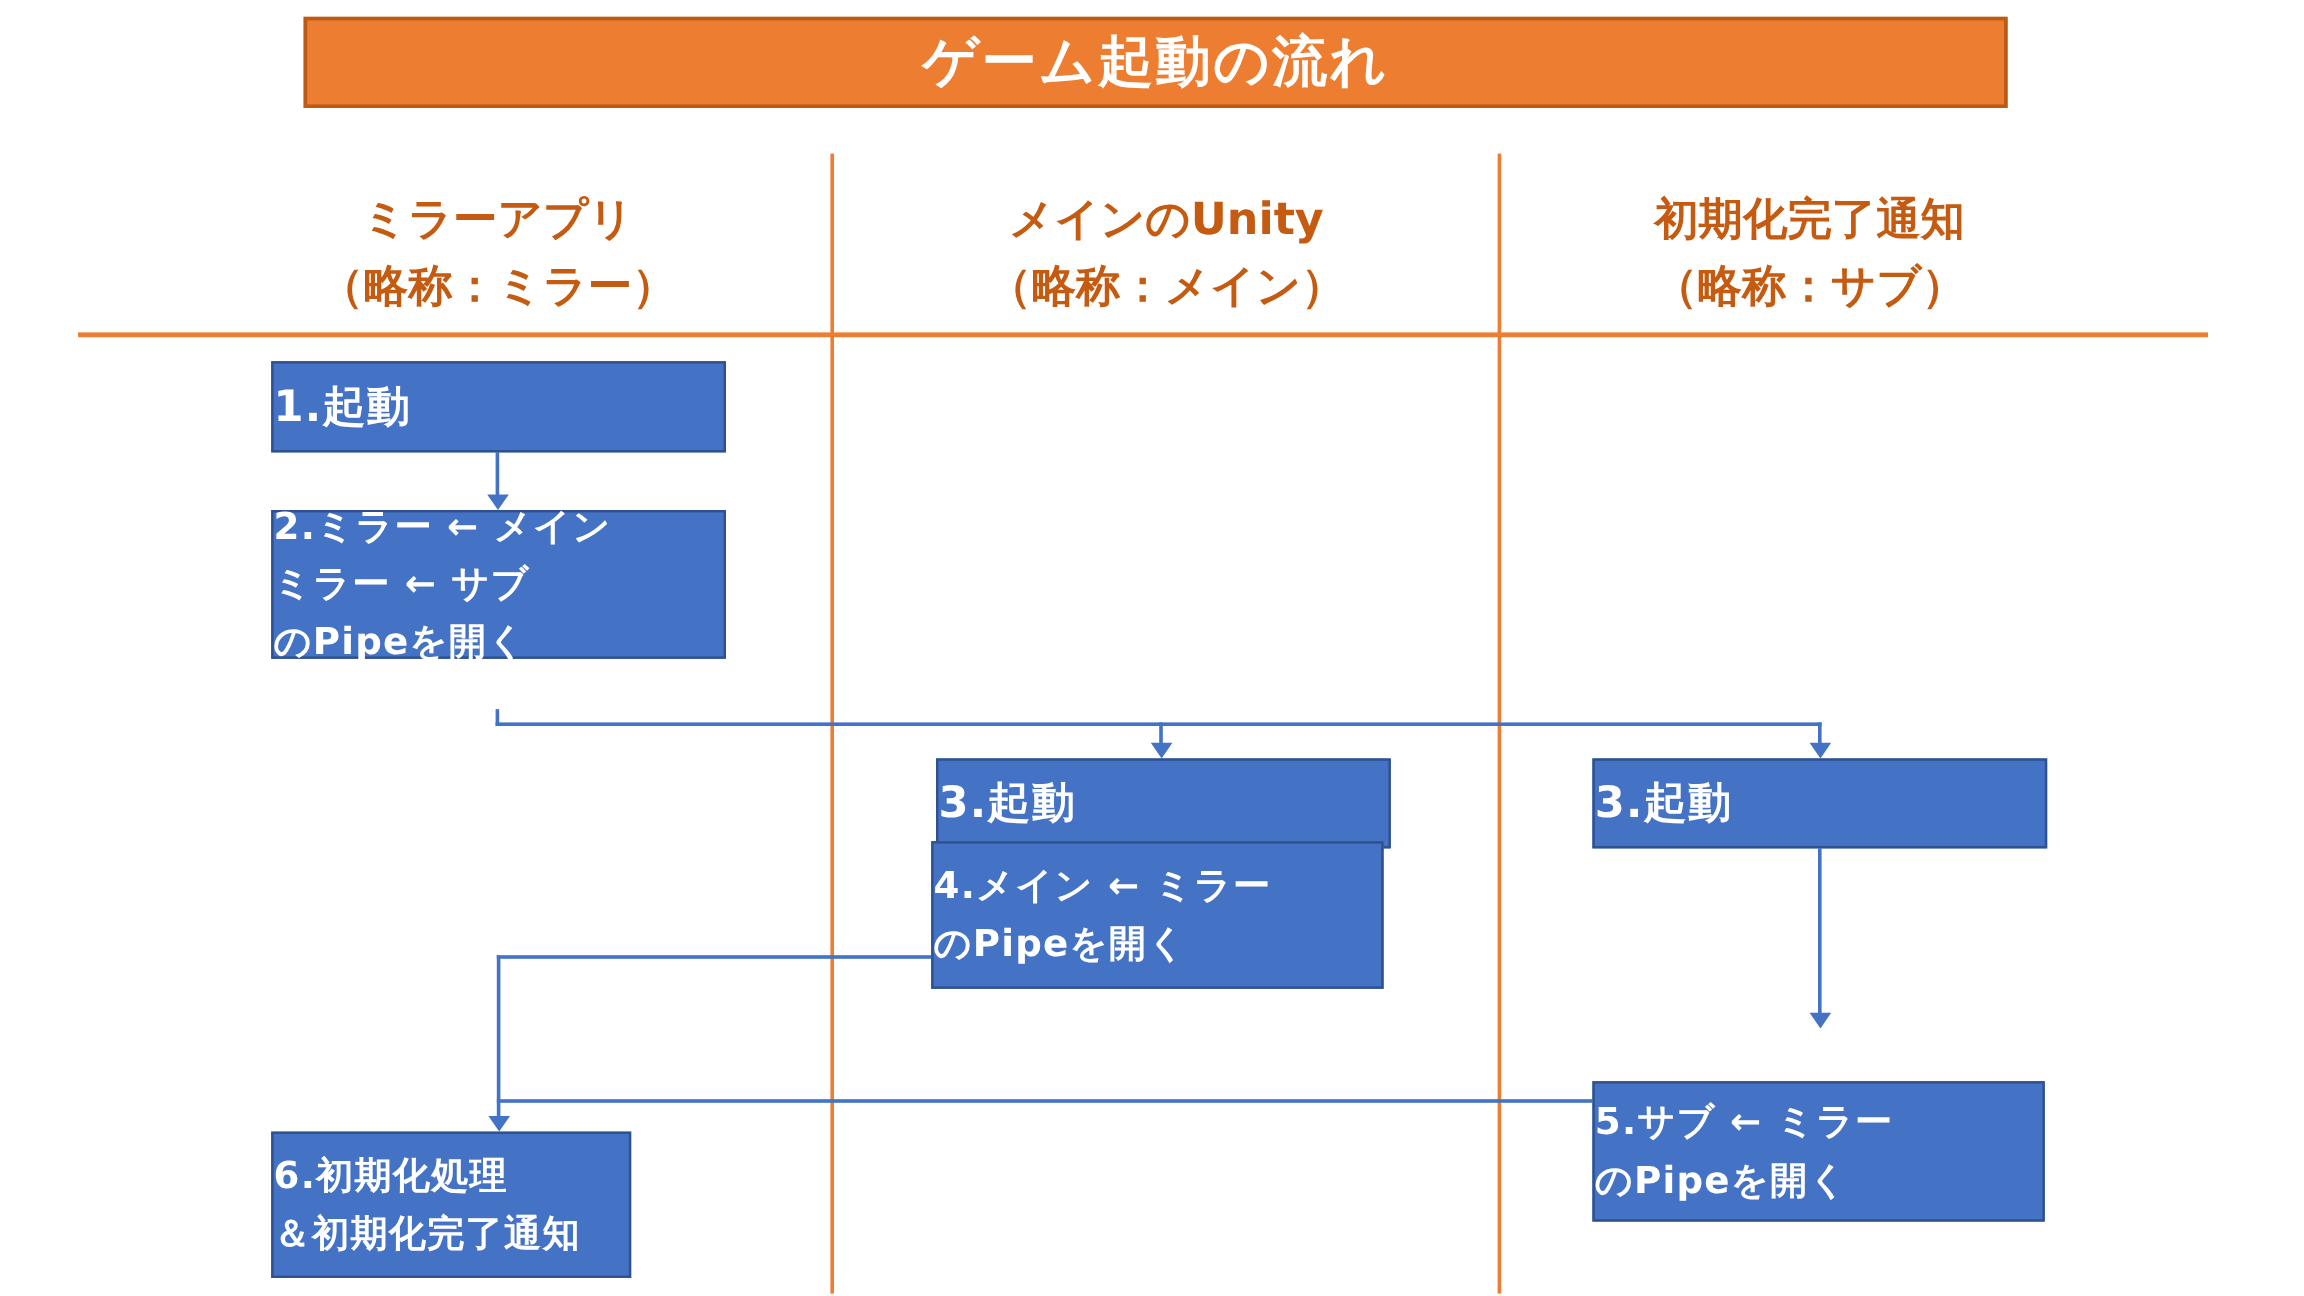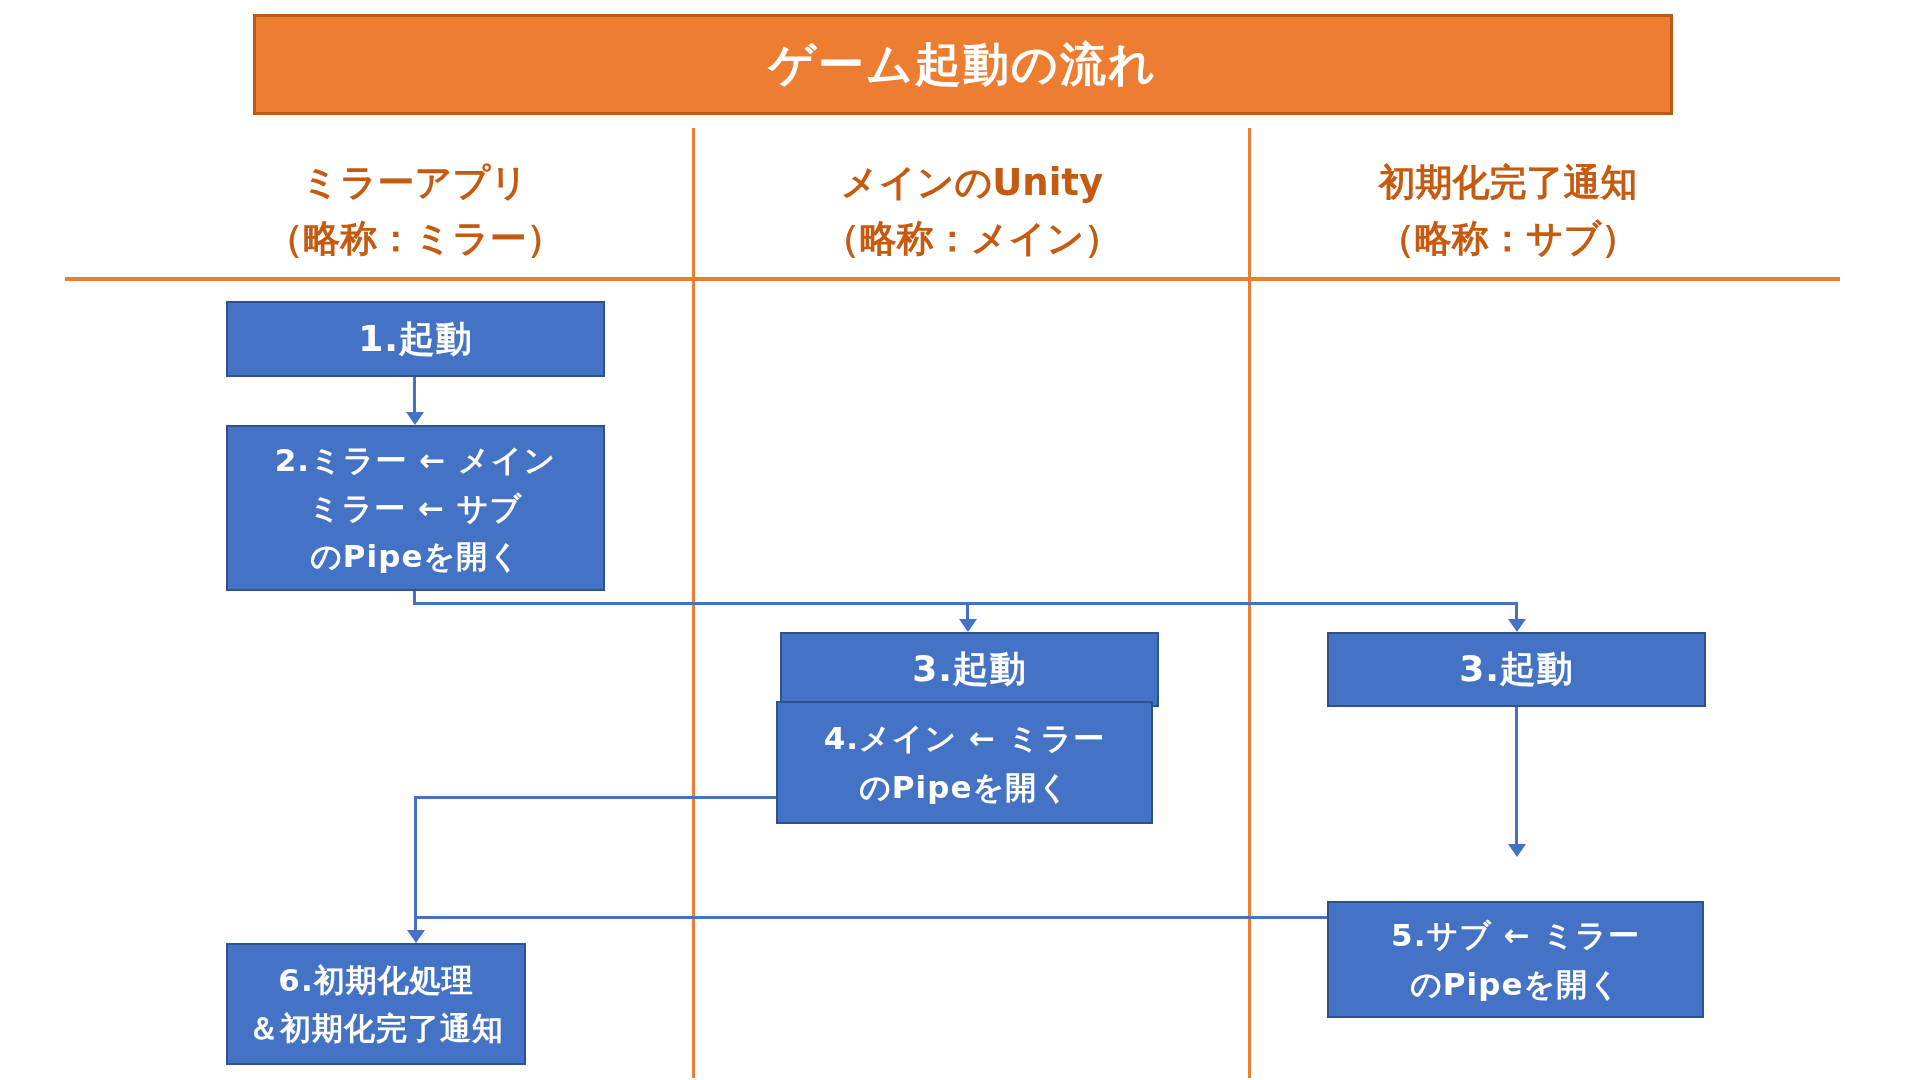--- a/index.html
+++ b/index.html
@@ -9,35 +9,35 @@
     --blue: #4472C4;
     --blue-dark: #2F528F;
     --white: #FFFFFF;
   }
   html,body{margin:0;padding:0;background:#fff;}
   .canvas{
     position:relative;width:1920px;height:1080px;background:#fff;overflow:hidden;
     font-family:"DejaVu Sans","Liberation Sans",sans-serif;
   }
   .title-bar{
-    position:absolute;left:253px;top:14px;width:1420px;height:101px;
+    position:absolute;left:253px;top:14px;width:1420px;height:76px;
     background:var(--orange);border:3px solid var(--orange-dark);
     box-sizing:border-box;display:flex;align-items:center;justify-content:center;
   }
   .title-bar span{color:#fff;font-size:46px;font-weight:700;letter-spacing:2px;}
   .col-header{
     position:absolute;top:130px;width:520px;text-align:center;
     color:var(--orange-text);font-size:37px;font-weight:700;line-height:1.5;margin-top:25px;
   }
   .col-header .l2{font-weight:700;}
   .vline{position:absolute;top:128px;width:3px;height:950px;background:var(--orange);z-index:1;}
   .hrule{position:absolute;left:65px;top:277px;width:1775px;height:4px;background:var(--orange);z-index:1;}
   .node{
     position:absolute;background:var(--blue);border:2px solid var(--blue-dark);
-    box-sizing:border-box;display:flex;flex-direction:column;align-items:center;justify-content:center;
+    box-sizing:border-box;display:flex;flex-direction:column;align-items:flex-start;justify-content:center;
     z-index:3;color:#fff;text-align:center;
   }
   .node span{display:block;}
   .fs-lg span{font-size:36px;font-weight:600;letter-spacing:1px;}
   .fs-md span{font-size:31px;font-weight:600;line-height:1.55;letter-spacing:1px;}
   .edge{position:absolute;background:var(--blue);z-index:2;}
   .ah{ 
     position:absolute;width:0;height:0;z-index:2;
     border-left:9px solid transparent;border-right:9px solid transparent;
     border-top:13px solid var(--blue);
@@ -87,21 +87,21 @@
 
   <div class="edge" style="left:414px;top:796px;width:362px;height:3px;"></div>
   <div class="edge" style="left:414px;top:916px;width:913px;height:3px;"></div>
   <div class="edge" style="left:414px;top:796px;width:3px;height:135px;"></div>
   <div class="ah" style="left:407px;top:930px;"></div>
 
   <div class="node fs-lg" style="left:226px;top:301px;width:379px;height:76px;">
     <span>1.起動</span>
   </div>
 
-  <div class="node fs-md" style="left:226px;top:425px;width:379px;height:166px;">
+  <div class="node fs-md" style="left:226px;top:425px;width:379px;height:124px;">
     <span>2.ミラー ← メイン</span>
     <span>ミラー ← サブ</span>
     <span>のPipeを開く</span>
   </div>
 
   <div class="node fs-lg" style="left:780px;top:632px;width:379px;height:75px;">
     <span>3.起動</span>
   </div>
 
   <div class="node fs-lg" style="left:1327px;top:632px;width:379px;height:75px;">

